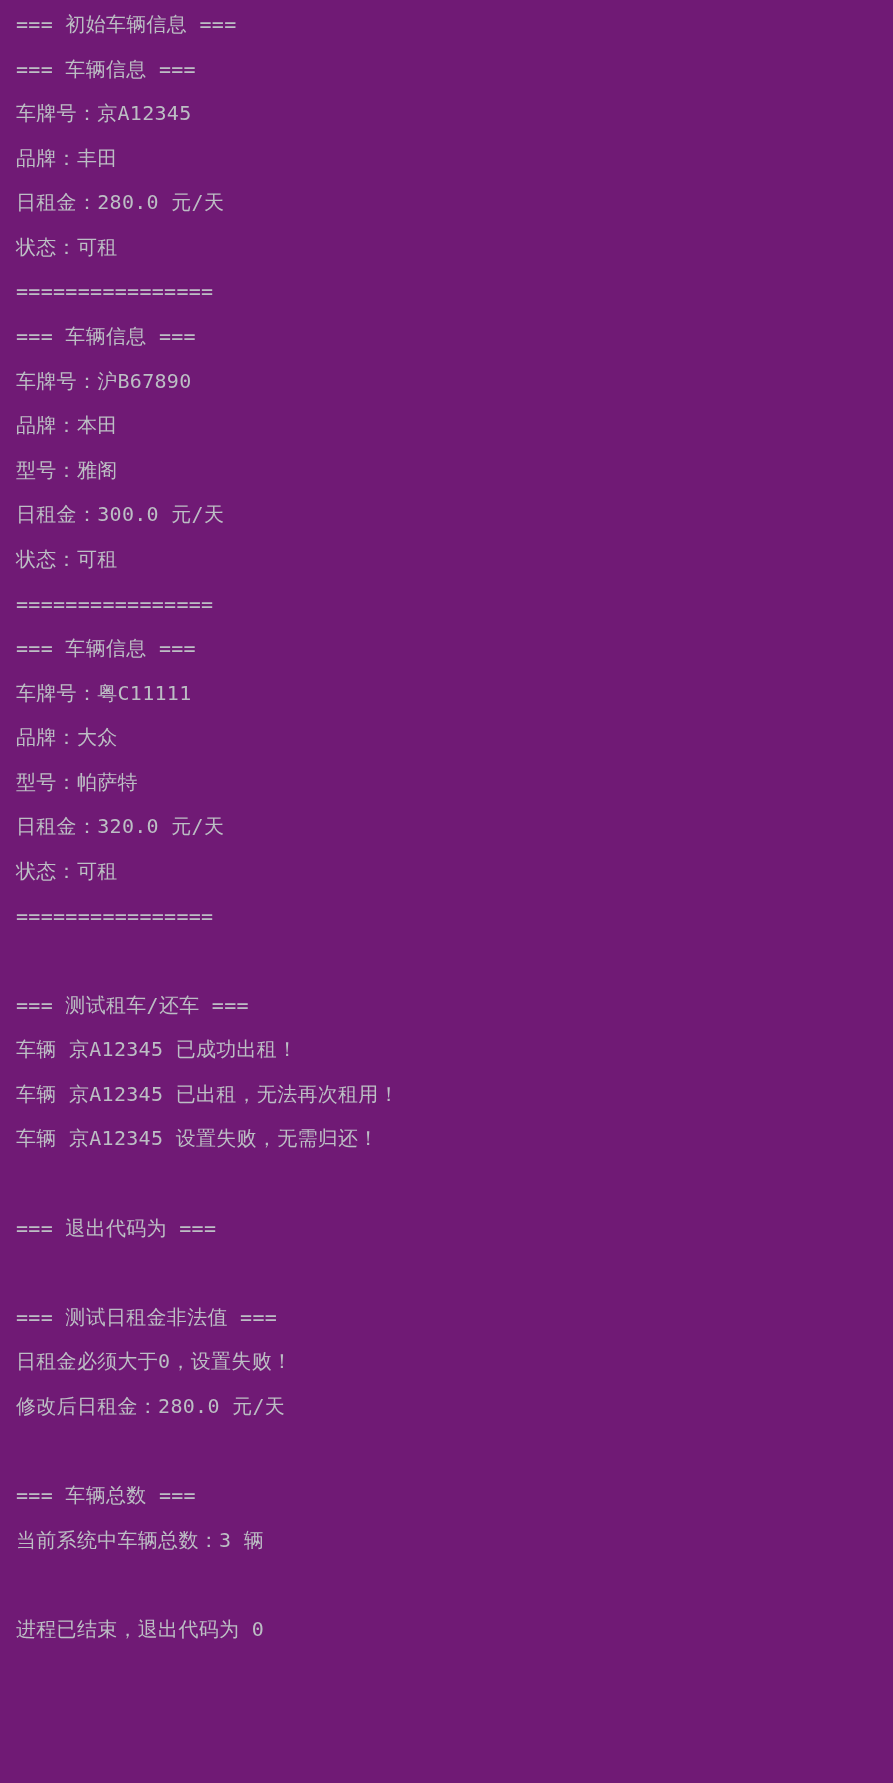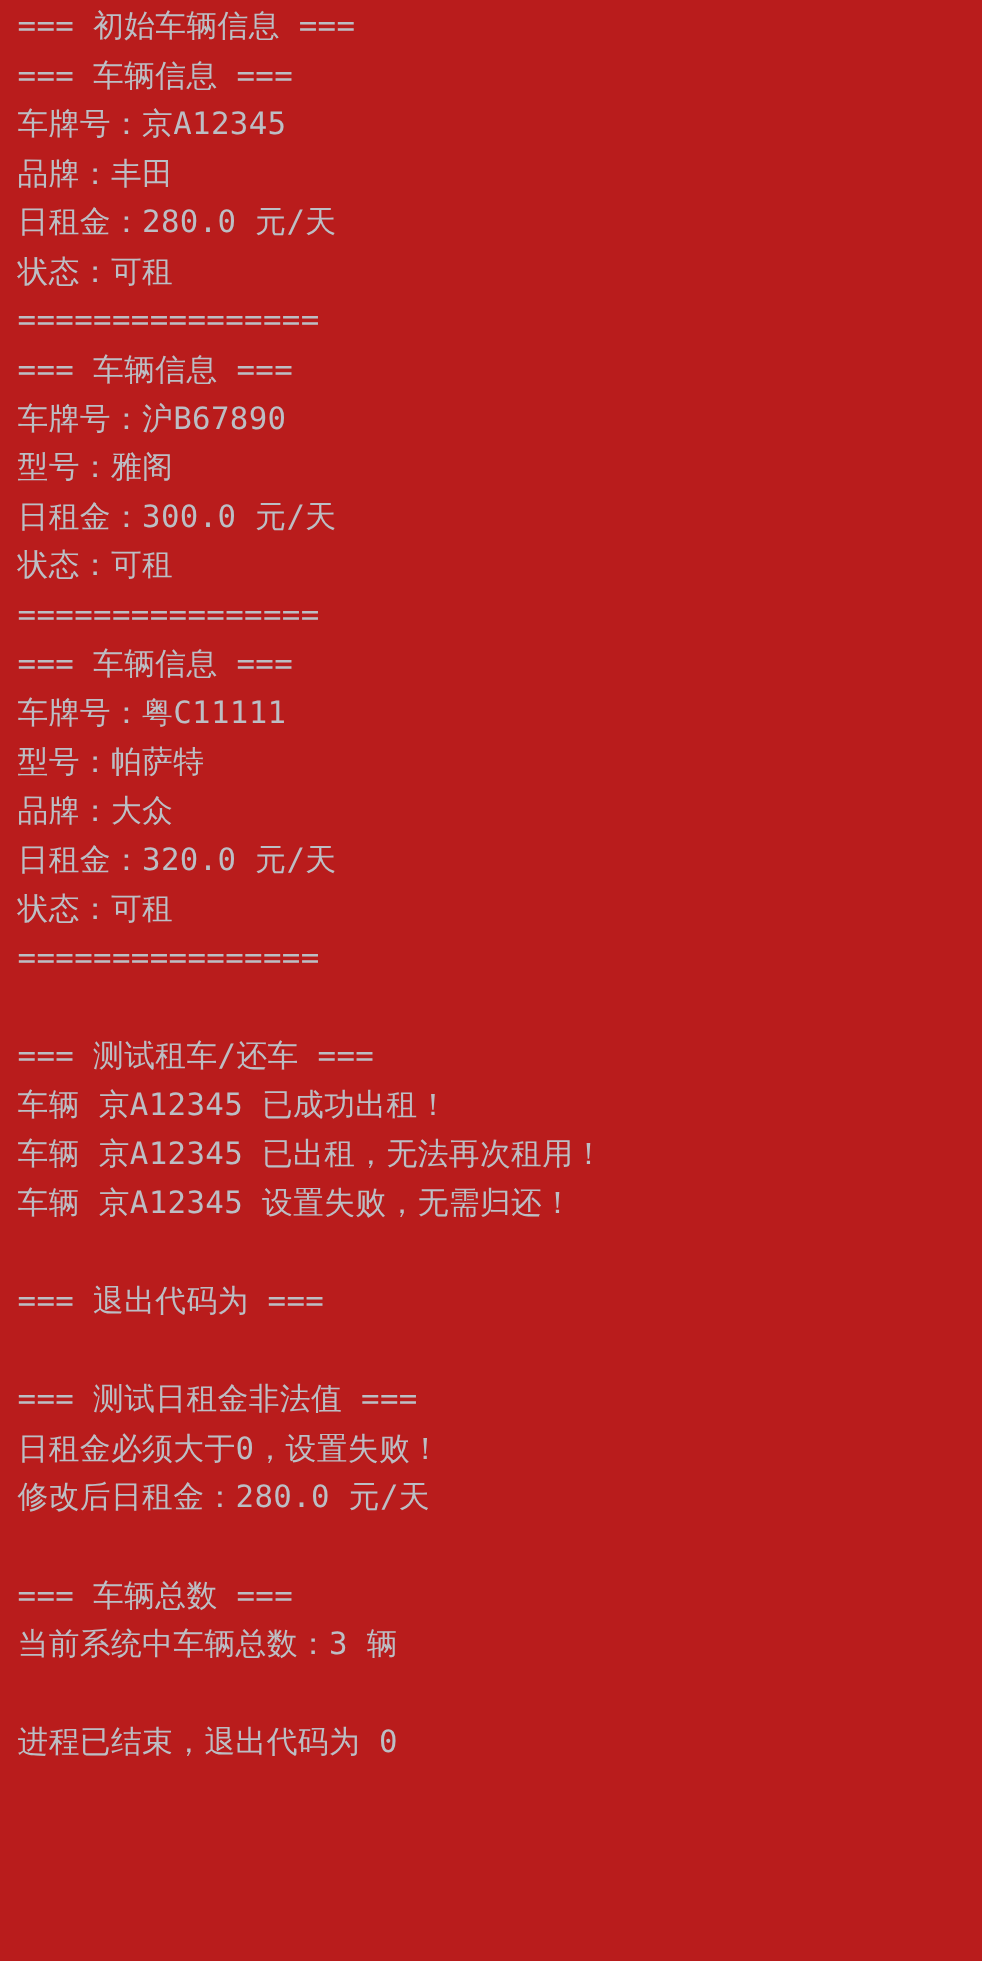--- a/index.html
+++ b/index.html
@@ -10,23 +10,23 @@
   body {
     width: 893px;
     height: 1783px;
     overflow: hidden;
   }
   .console {
     box-sizing: border-box;
     width: 893px;
     height: 1783px;
     padding: 2px 10px 0 16px;
-    background: #b91c1c;
+    background: #701a75;
     font-family: "DejaVu Sans Mono", "Liberation Mono", monospace;
-    font-size: 28px;
+    font-size: 20px;
     color: #bcbec4;
   }
   .console .line {
     height: 44.58px;
     line-height: 44.58px;
     white-space: pre;
     letter-spacing: 0.3px;
     font-weight: 400;
   }
 </style>
@@ -36,28 +36,29 @@
 <div class="console">
   <div class="line">=== 初始车辆信息 ===</div>
   <div class="line">=== 车辆信息 ===</div>
   <div class="line">车牌号：京A12345</div>
   <div class="line">品牌：丰田</div>
   <div class="line">日租金：280.0 元/天</div>
   <div class="line">状态：可租</div>
   <div class="line">================</div>
   <div class="line">=== 车辆信息 ===</div>
   <div class="line">车牌号：沪B67890</div>
+  <div class="line">品牌：本田</div>
   <div class="line">型号：雅阁</div>
   <div class="line">日租金：300.0 元/天</div>
   <div class="line">状态：可租</div>
   <div class="line">================</div>
   <div class="line">=== 车辆信息 ===</div>
   <div class="line">车牌号：粤C11111</div>
+  <div class="line">品牌：大众</div>
   <div class="line">型号：帕萨特</div>
-  <div class="line">品牌：大众</div>
   <div class="line">日租金：320.0 元/天</div>
   <div class="line">状态：可租</div>
   <div class="line">================</div>
   <div class="line"></div>
   <div class="line">=== 测试租车/还车 ===</div>
   <div class="line">车辆 京A12345 已成功出租！</div>
   <div class="line">车辆 京A12345 已出租，无法再次租用！</div>
   <div class="line">车辆 京A12345 设置失败，无需归还！</div>
   <div class="line"></div>
   <div class="line">=== 退出代码为 ===</div>

